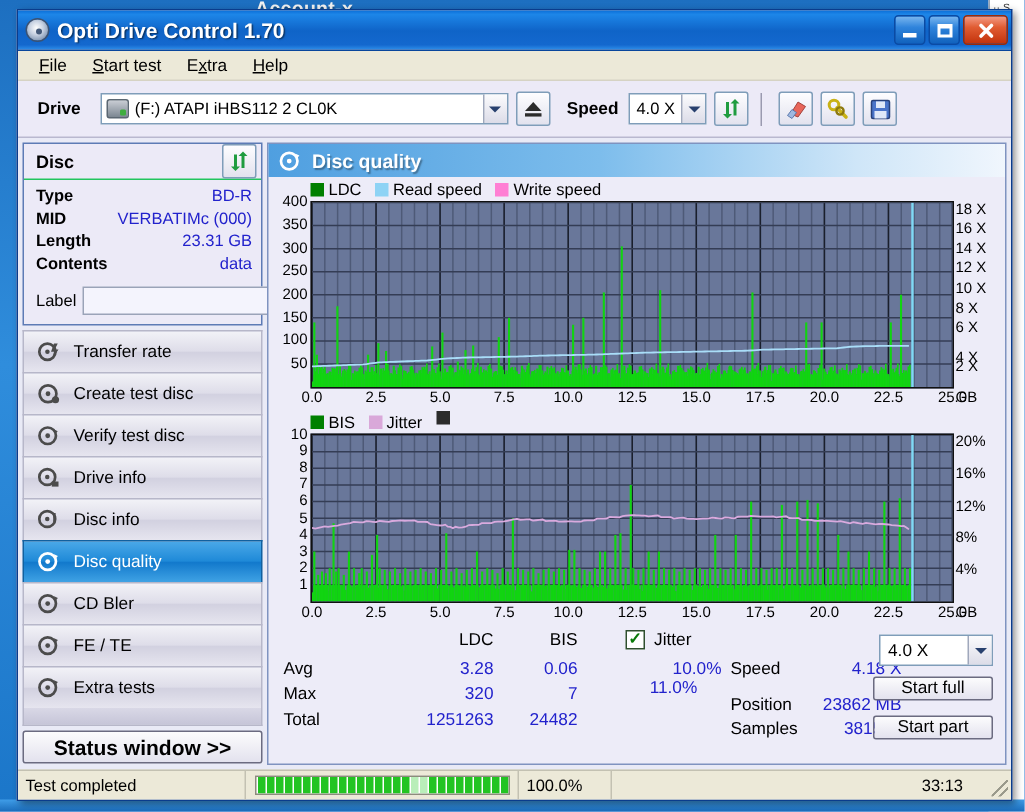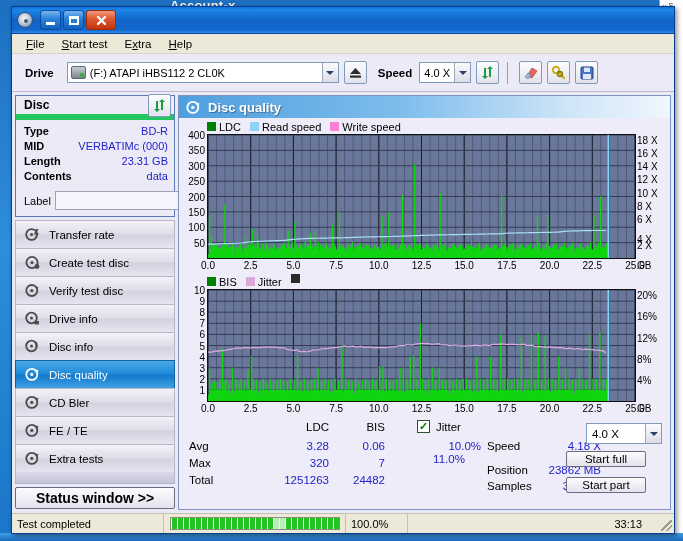--- a/index.html
+++ b/index.html
@@ -165,21 +165,21 @@
   }
   
   #left {
     width: 160px; flex: none; display: flex; flex-direction: column;
   }
   #disc-box {
     border: 1px solid #5d7bb5; background: #eceaf7;
   }
   #disc-head {
     height: 24px; display:flex; align-items:center; padding: 0 3px 0 8px;
-    border-bottom: 6px solid #22c55e;
+    border-bottom: 1px solid #22c55e;
     background: #eceaf7;
   }
   #disc-head .t { flex:1; font-size: 12px; font-weight: bold; color:#000; }
   #disc-rows { padding: 4px 6px 3px 8px; font-size: 11px; }
   .disc-row { display:flex; justify-content: space-between; line-height: 15px; }
   .disc-row .k { color:#000;font-weight:bold; }
   .disc-row .v { color:#2222cc; }
   #label-row { display:flex; align-items:center; padding: 3px 3px 5px 8px; gap:4px;}
   #label-row .k { font-size: 11px; width: 38px; }
   #label-input {
@@ -269,21 +269,21 @@
     width:13px;height:13px;border:1px solid #2f4f2f;background:#fff;
     display:inline-flex;align-items:center;justify-content:center;
     font-size:11px;color:#0a7a0a; line-height:1; font-weight:bold;
   }
   #speed-combo2 {
     position:absolute; right: 6px; top: 4px; width: 76px; height: 21px;
     background:#fff; border:1px solid #7f9db9; display:flex; align-items:center;
     font-size: 11.5px; padding-left:5px;
   }
   .act-btn {
-    position:absolute; right: 22px; width: 80px; height: 16px;
+    position:absolute; right: 6px; width: 80px; height: 16px;
     border:1px solid #6b6b80; border-radius:2px;
     background: linear-gradient(180deg,#fcfcfd,#e3e2ee);
     display:flex;align-items:center;justify-content:center;
     font-size: 11.5px; cursor:pointer;
   }
 
   
   #statusbar {
     height: 20px; flex:none; display:flex; align-items:stretch;
     background:#ece9d8; border-top:1px solid #c3c1b2;
@@ -360,20 +360,21 @@
       <div class="bg-right-line">·· o</div>
       <div class="bg-right-line">·· a</div>
     </div>
   <div id="bg-taskbar"></div>
 </div>
 
 <div id="win">
 
   <div id="titlebar">
     <div id="title-icon"></div>
+    <div id="title-text">Opti Drive Control 1.70</div>
     <div class="winbtn">
         <i class="glyph-min"></i>
       </div>
     <div class="winbtn">
         <i class="glyph-max"></i>
       </div>
     <div class="winbtn close">
       <svg width="13" height="13" viewBox="0 0 13 13">
           <path d="M3 3 L10 10 M10 3 L3 10" stroke="#fff" stroke-width="2.4" stroke-linecap="round"></path>
         </svg>

